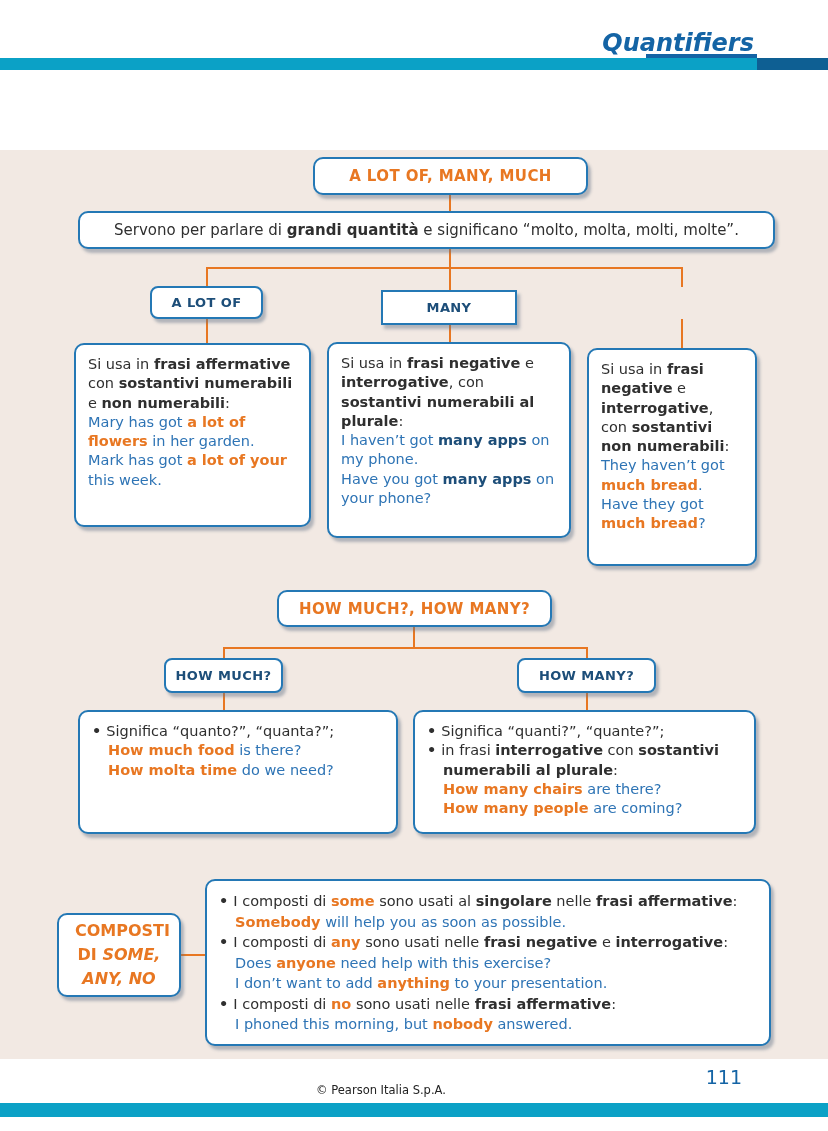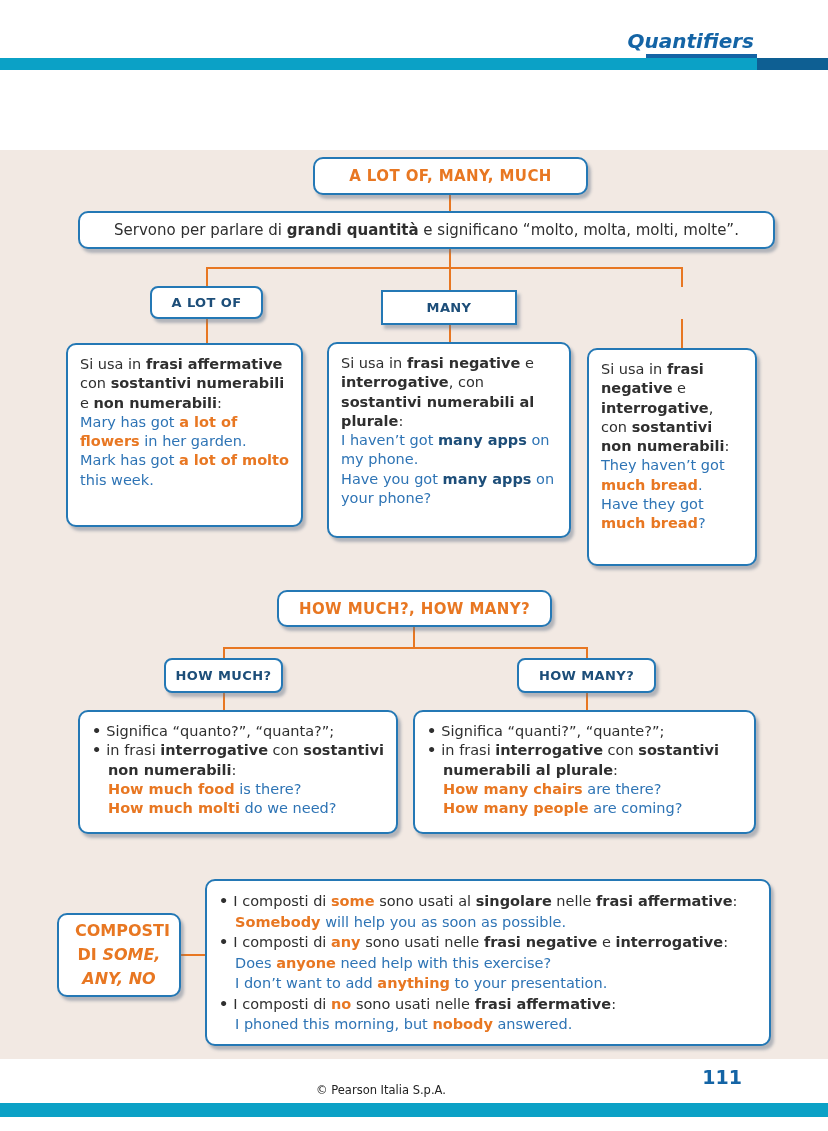--- a/index.html
+++ b/index.html
@@ -5,21 +5,21 @@
   html,body{margin:0;padding:0;background:#e8e8e8;}
   .page{
     position:relative;width:828px;height:1131px;margin:0 auto;
     background:#ffffff;overflow:hidden;
     font-family:"DejaVu Sans","Liberation Sans",sans-serif;
   }
   .content-bg{position:absolute;left:0;top:150px;width:828px;height:909px;background:#f2e9e3;}
   .bar-cyan{position:absolute;left:0;top:58px;width:828px;height:12px;background:#0ba1c6;}
   .bar-dark{position:absolute;left:757px;top:58px;width:71px;height:12px;background:#0e5f93;}
   .title-underline{position:absolute;left:646px;top:54px;width:111px;height:4px;background:#1464a5;}
-  .header-title{position:absolute;right:74px;top:29px;font-size:20px;font-weight:bold;font-style:italic;color:#1464a5;}
+  .header-title{position:absolute;right:74px;top:29px;font-size:24px;font-weight:bold;font-style:italic;color:#1464a5;}
 
   .box{
     position:absolute;background:#ffffff;border:2px solid #2478b5;border-radius:10px;
     box-shadow:3px 4px 3px rgba(100,115,135,.45);z-index:2;box-sizing:border-box;
   }
   .center-box{display:flex;align-items:center;justify-content:center;text-align:center;}
   .title-text{color:#e87722;font-weight:bold;font-size:15px;letter-spacing:.4px;}
   .branch-label{color:#1d4e79;font-weight:bold;font-size:13px;letter-spacing:.4px;}
   .intro-text{font-size:15px;color:#2f2f2f;text-align:center;}
   .conn{position:absolute;background:#e87722;z-index:1;}
@@ -34,21 +34,21 @@
   .s-b{color:#2f2f2f;font-weight:bold;}
   .s-e{color:#2e74b5;}
   .s-eb{color:#1d4e79;font-weight:bold;}
   .s-ob{color:#e87722;font-weight:bold;}
   .s-obi{color:#e87722;font-weight:bold;font-style:italic;}
 
   .compounds-label{font-size:16px;line-height:1.5;padding:8px 16px;display:flex;flex-direction:column;justify-content:center;}
   .compounds-label .row{text-align:center;}
 
   .copyright{position:absolute;left:0;top:1083px;width:762px;text-align:center;font-size:11.5px;color:#222;}
-  .page-number{position:absolute;right:86px;top:1066px;font-size:19px;font-weight:bold;color:#1464a5;}
+  .page-number{position:absolute;right:86px;top:1066px;font-size:19px;font-weight:normal;color:#1464a5;}
   .bar-bottom{position:absolute;left:0;top:1103px;width:828px;height:14px;background:#0ba1c6;}
 </style>
 </head>
 <body>
 
 <div class="page">
 
   <div class="header-title">Quantifiers</div>
   <div class="title-underline"></div>
   <div class="bar-cyan"></div>
@@ -76,24 +76,24 @@
     <span class="branch-label">A LOT OF</span>
   </div>
   <div class="box center-box" style="left:381px;top:290px;width:136px;height:35px;border-radius:0;">
     <span class="branch-label">MANY</span>
   </div>
 
   <div class="conn" style="left:206px;top:319px;width:2px;height:24px;"></div>
   <div class="conn" style="left:449px;top:325px;width:2px;height:18px;"></div>
   <div class="conn" style="left:681px;top:319px;width:2px;height:29px;"></div>
 
-  <div class="box text-box" style="left:66px;top:343px;width:237px;height:184px;">
+  <div class="box text-box" style="left:74px;top:343px;width:237px;height:184px;">
       <div class="row"><span class="s-n">Si usa in </span><span class="s-b">frasi affermative</span><span class="s-n"> con </span><span class="s-b">sostantivi numerabili</span><span class="s-n"> e </span><span class="s-b">non numerabili</span><span class="s-n">:</span></div>
       <div class="row"><span class="s-e">Mary has got </span><span class="s-ob">a lot of flowers</span><span class="s-e"> in her garden.</span></div>
-      <div class="row"><span class="s-e">Mark has got </span><span class="s-ob">a lot of molto</span><span class="s-e"> this week.</span></div>
+      <div class="row"><span class="s-e">Mark has got </span><span class="s-ob">a lot of your</span><span class="s-e"> this week.</span></div>
     </div>
   <div class="box text-box" style="left:327px;top:342px;width:244px;height:196px;">
       <div class="row"><span class="s-n">Si usa in </span><span class="s-b">frasi negative</span><span class="s-n"> e </span><span class="s-b">interrogative</span><span class="s-n">, con </span><span class="s-b">sostantivi numerabili al plurale</span><span class="s-n">:</span></div>
       <div class="row"><span class="s-e">I haven’t got </span><span class="s-eb">many apps</span><span class="s-e"> on my phone.</span></div>
       <div class="row"><span class="s-e">Have you got </span><span class="s-eb">many apps</span><span class="s-e"> on your phone?</span></div>
     </div>
   <div class="box text-box" style="left:587px;top:348px;width:170px;height:218px;">
       <div class="row"><span class="s-n">Si usa in </span><span class="s-b">frasi negative</span><span class="s-n"> e </span><span class="s-b">interrogative</span><span class="s-n">, con </span><span class="s-b">sostantivi non numerabili</span><span class="s-n">:</span></div>
       <div class="row"><span class="s-e">They haven’t got </span><span class="s-ob">much bread</span><span class="s-e">.</span></div>
       <div class="row"><span class="s-e">Have they got </span><span class="s-ob">much bread</span><span class="s-e">?</span></div>
@@ -113,23 +113,22 @@
   </div>
   <div class="box center-box" style="left:517px;top:658px;width:139px;height:35px;border-radius:8px;">
     <span class="branch-label">HOW MANY?</span>
   </div>
 
   <div class="conn" style="left:223px;top:692px;width:2px;height:18px;"></div>
   <div class="conn" style="left:586px;top:692px;width:2px;height:18px;"></div>
 
   <div class="box text-box" style="left:78px;top:710px;width:320px;height:124px;">
       <div class="row r-b"><span class="bullet-marker">• </span><span class="s-n">Significa “quanto?”, “quanta?”;</span></div>
-      <div class="row r-b"><span class="bullet-marker">• </span><span class="s-n">in frasi </span><span class="s-b">interrogative</span><span class="s-n"> con </span><span class="s-b">sostantivi non numerabili</span><span class="s-n">:</span></div>
       <div class="row r-i"><span class="s-ob">How much food</span><span class="s-e"> is there?</span></div>
-      <div class="row r-i"><span class="s-ob">How much molti</span><span class="s-e"> do we need?</span></div>
+      <div class="row r-i"><span class="s-ob">How molta time</span><span class="s-e"> do we need?</span></div>
     </div>
   <div class="box text-box" style="left:413px;top:710px;width:343px;height:124px;">
       <div class="row r-b"><span class="bullet-marker">• </span><span class="s-n">Significa “quanti?”, “quante?”;</span></div>
       <div class="row r-b"><span class="bullet-marker">• </span><span class="s-n">in frasi </span><span class="s-b">interrogative</span><span class="s-n"> con </span><span class="s-b">sostantivi numerabili al plurale</span><span class="s-n">:</span></div>
       <div class="row r-i"><span class="s-ob">How many chairs</span><span class="s-e"> are there?</span></div>
       <div class="row r-i"><span class="s-ob">How many people</span><span class="s-e"> are coming?</span></div>
     </div>
 
   <div class="box compounds-label" style="left:57px;top:913px;width:124px;height:84px;">
       <div class="row"><span class="s-ob">COMPOSTI</span></div>

